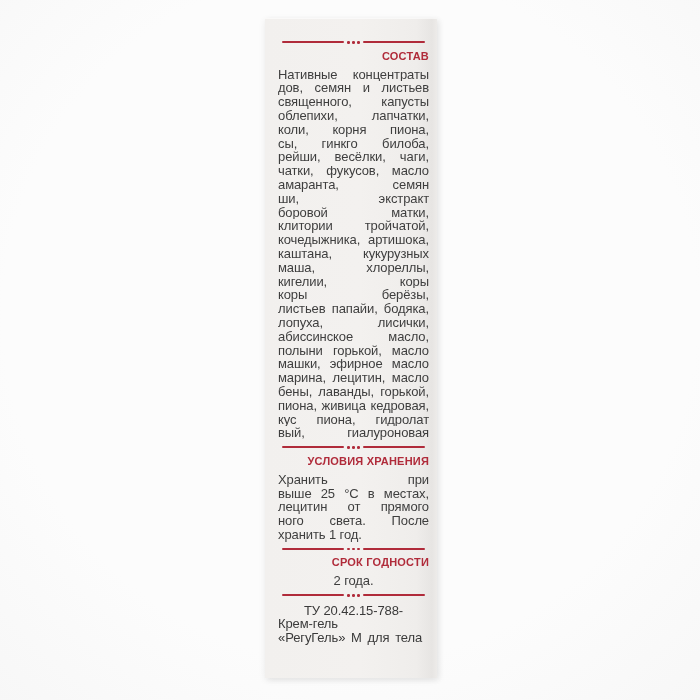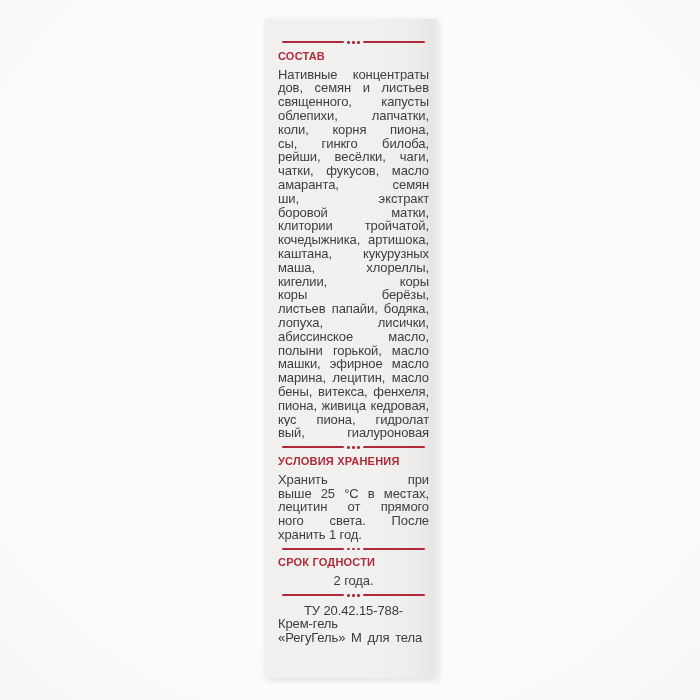--- a/index.html
+++ b/index.html
@@ -22,21 +22,21 @@
   .divider{
     display:flex;align-items:center;justify-content:center;
     width:143px;margin:2px auto 4px auto;
   }
   .divider .dline{flex:1;height:2px;background:var(--accent);border-radius:1px;}
   .divider .dots{display:flex;gap:2.5px;margin:0 3.5px;align-items:center;}
   .divider .dots i{display:block;width:2.6px;height:2.6px;background:var(--accent);border-radius:50%;}
   .section-title{
     color:var(--accent);
     font-weight:bold;font-size:11px;line-height:14px;
-    text-align:left;margin:5px 0 5px 0;letter-spacing:0.2px;
+    text-align:right;margin:5px 0 5px 0;letter-spacing:0.2px;
     white-space:nowrap;
   }
   .lines{margin:0 0 6px 0;}
   .line{
     font-size:13px;line-height:13.8px;height:13.8px;
     color:var(--text);
     text-align:justify;text-align-last:justify;
     letter-spacing:-0.1px;
     overflow:hidden;white-space:normal;
   }
@@ -81,21 +81,21 @@
           <div class="line">каштана, кукурузных рылец,</div>
           <div class="line">маша, хлореллы, спирулины,</div>
           <div class="line">кигелии, коры лиственницы,</div>
           <div class="line">коры берёзы, ледебуриеллы,</div>
           <div class="line">листьев папайи, бодяка,</div>
           <div class="line">лопуха, лисички, девясила,</div>
           <div class="line">абиссинское масло, масло</div>
           <div class="line">полыни горькой, масло роз-</div>
           <div class="line">машки, эфирное масло вер-</div>
           <div class="line">марина, лецитин, масло ро-</div>
-          <div class="line">бены, витекса, фенхеля,</div>
+          <div class="line">бены, лаванды, горькой,</div>
           <div class="line">пиона, живица кедровая, мус-</div>
           <div class="line">кус пиона, гидролат пихто-</div>
           <div class="line">вый, гиалуроновая кислота,</div>
         </div>
         <div class="divider">
           <span class="dline"></span>
           <span class="dots">
             <i></i>
             <i></i>
             <i></i>

